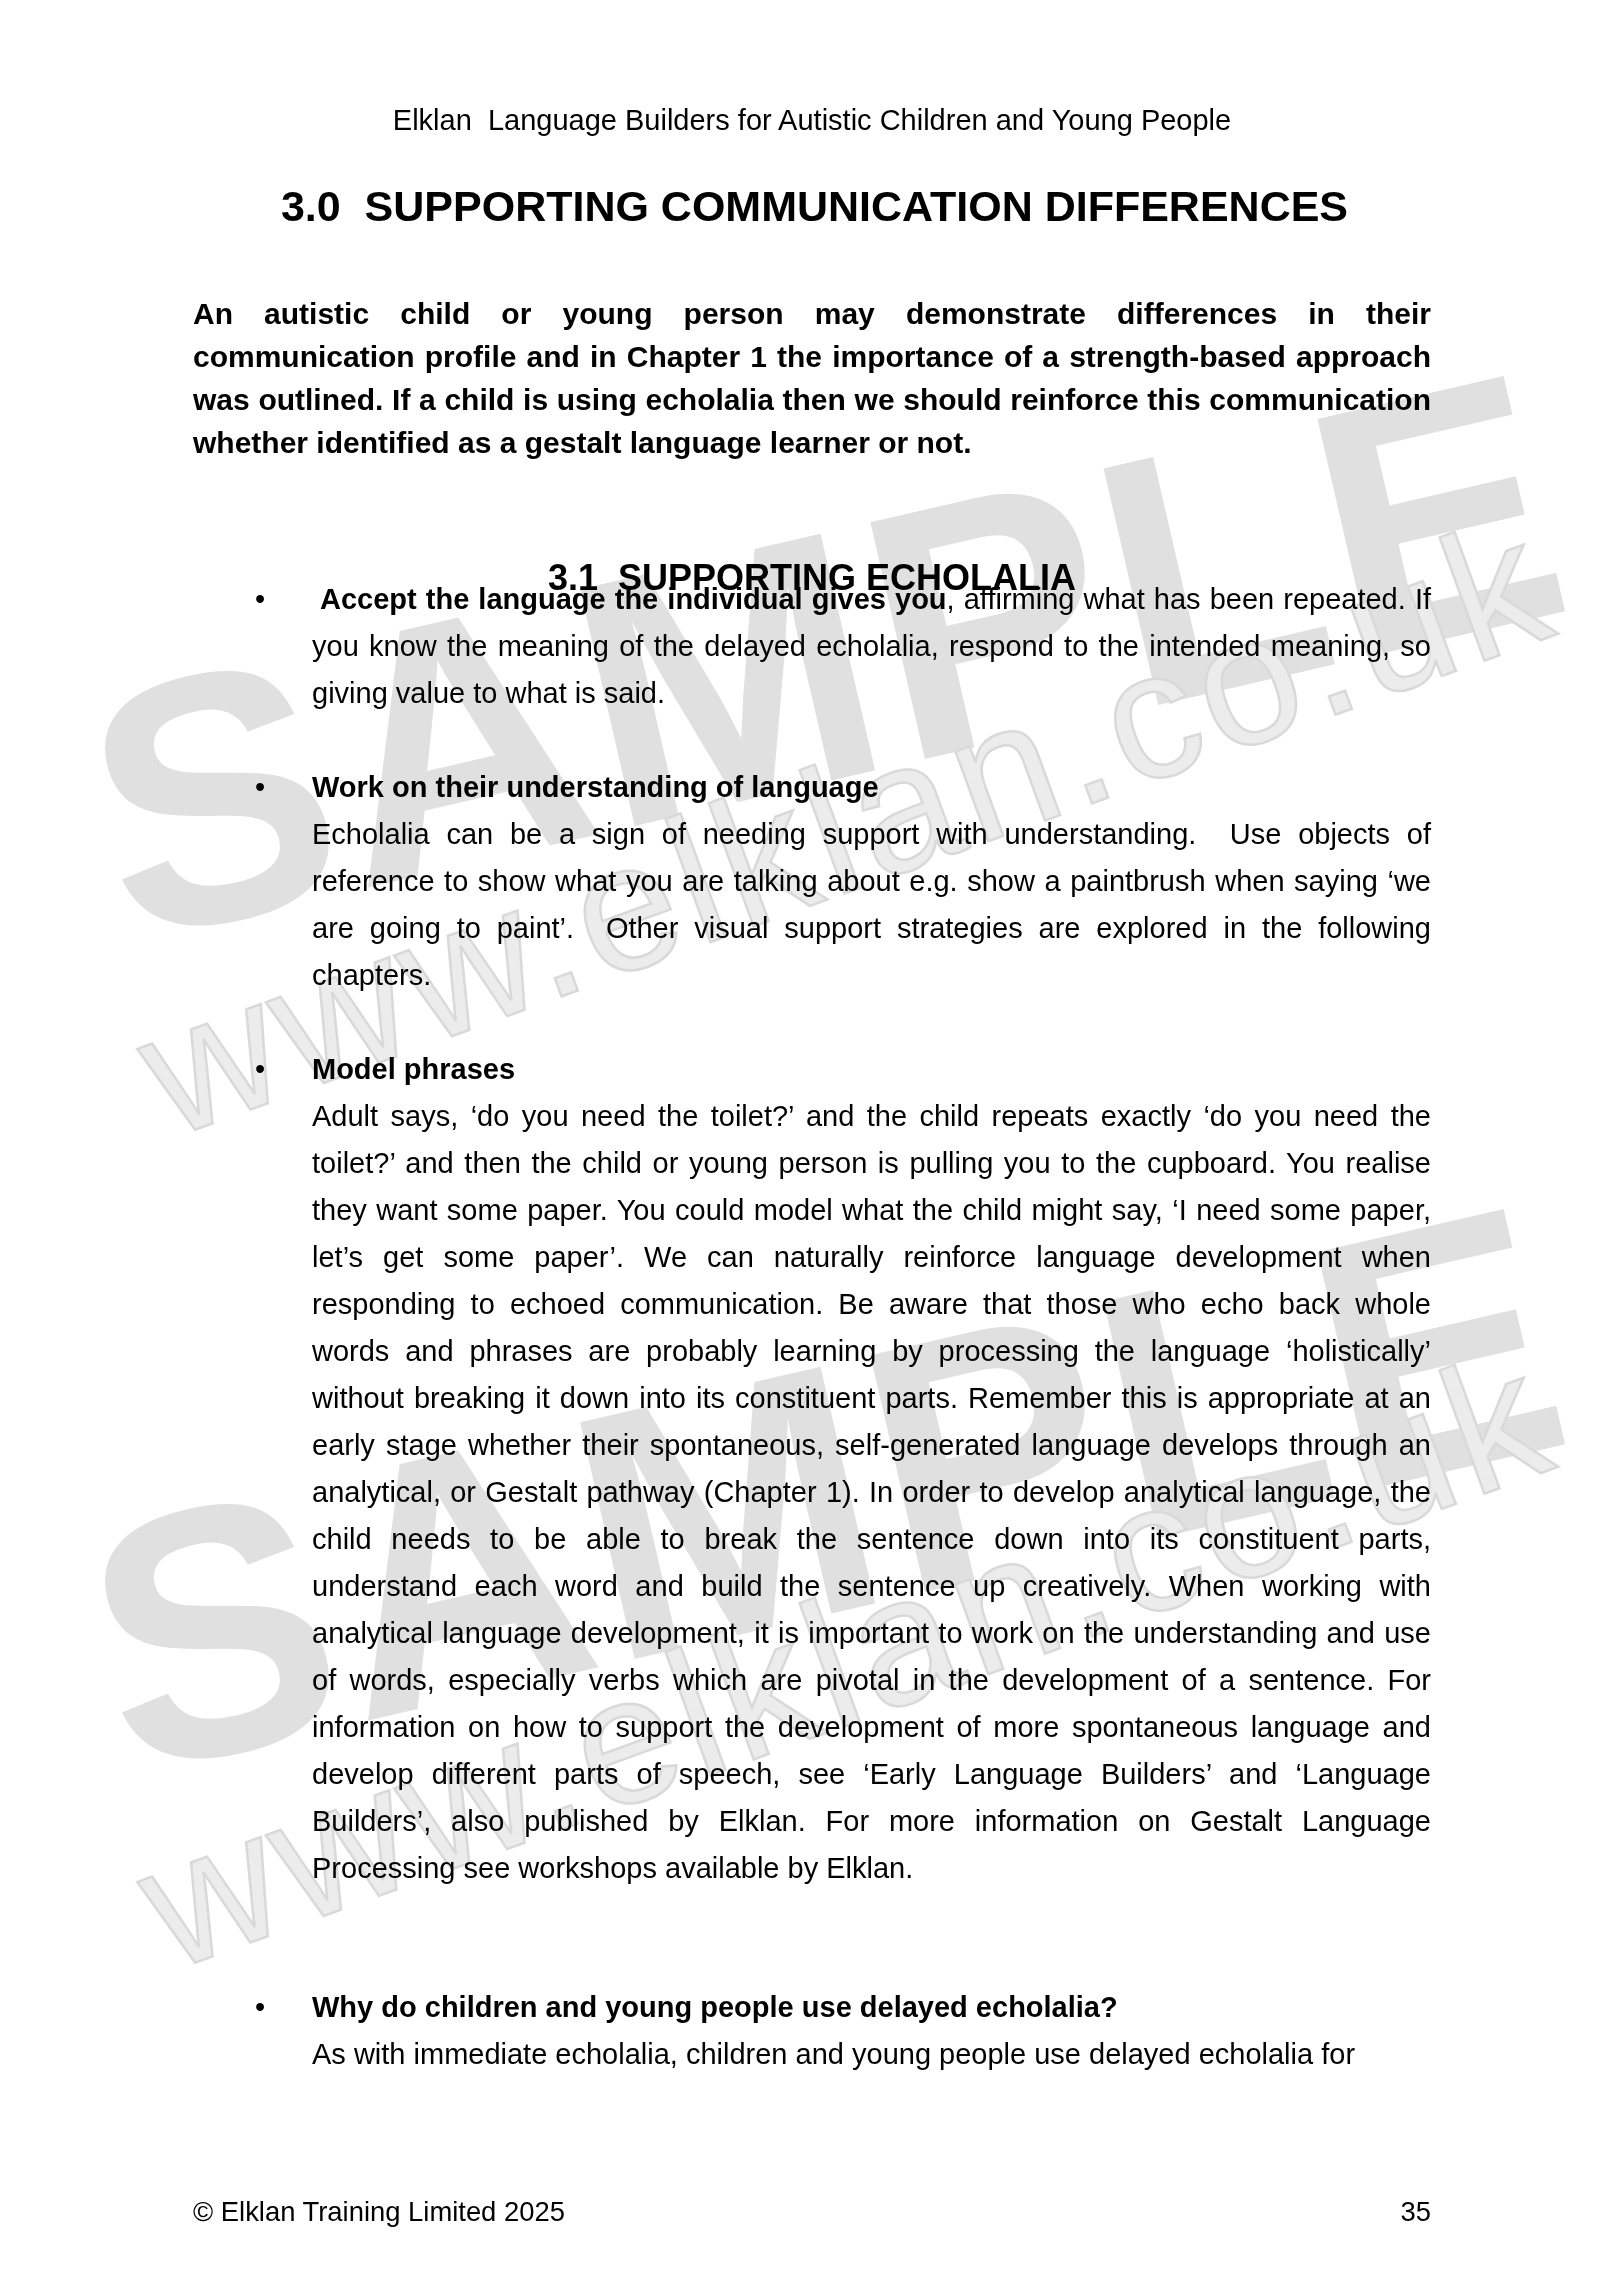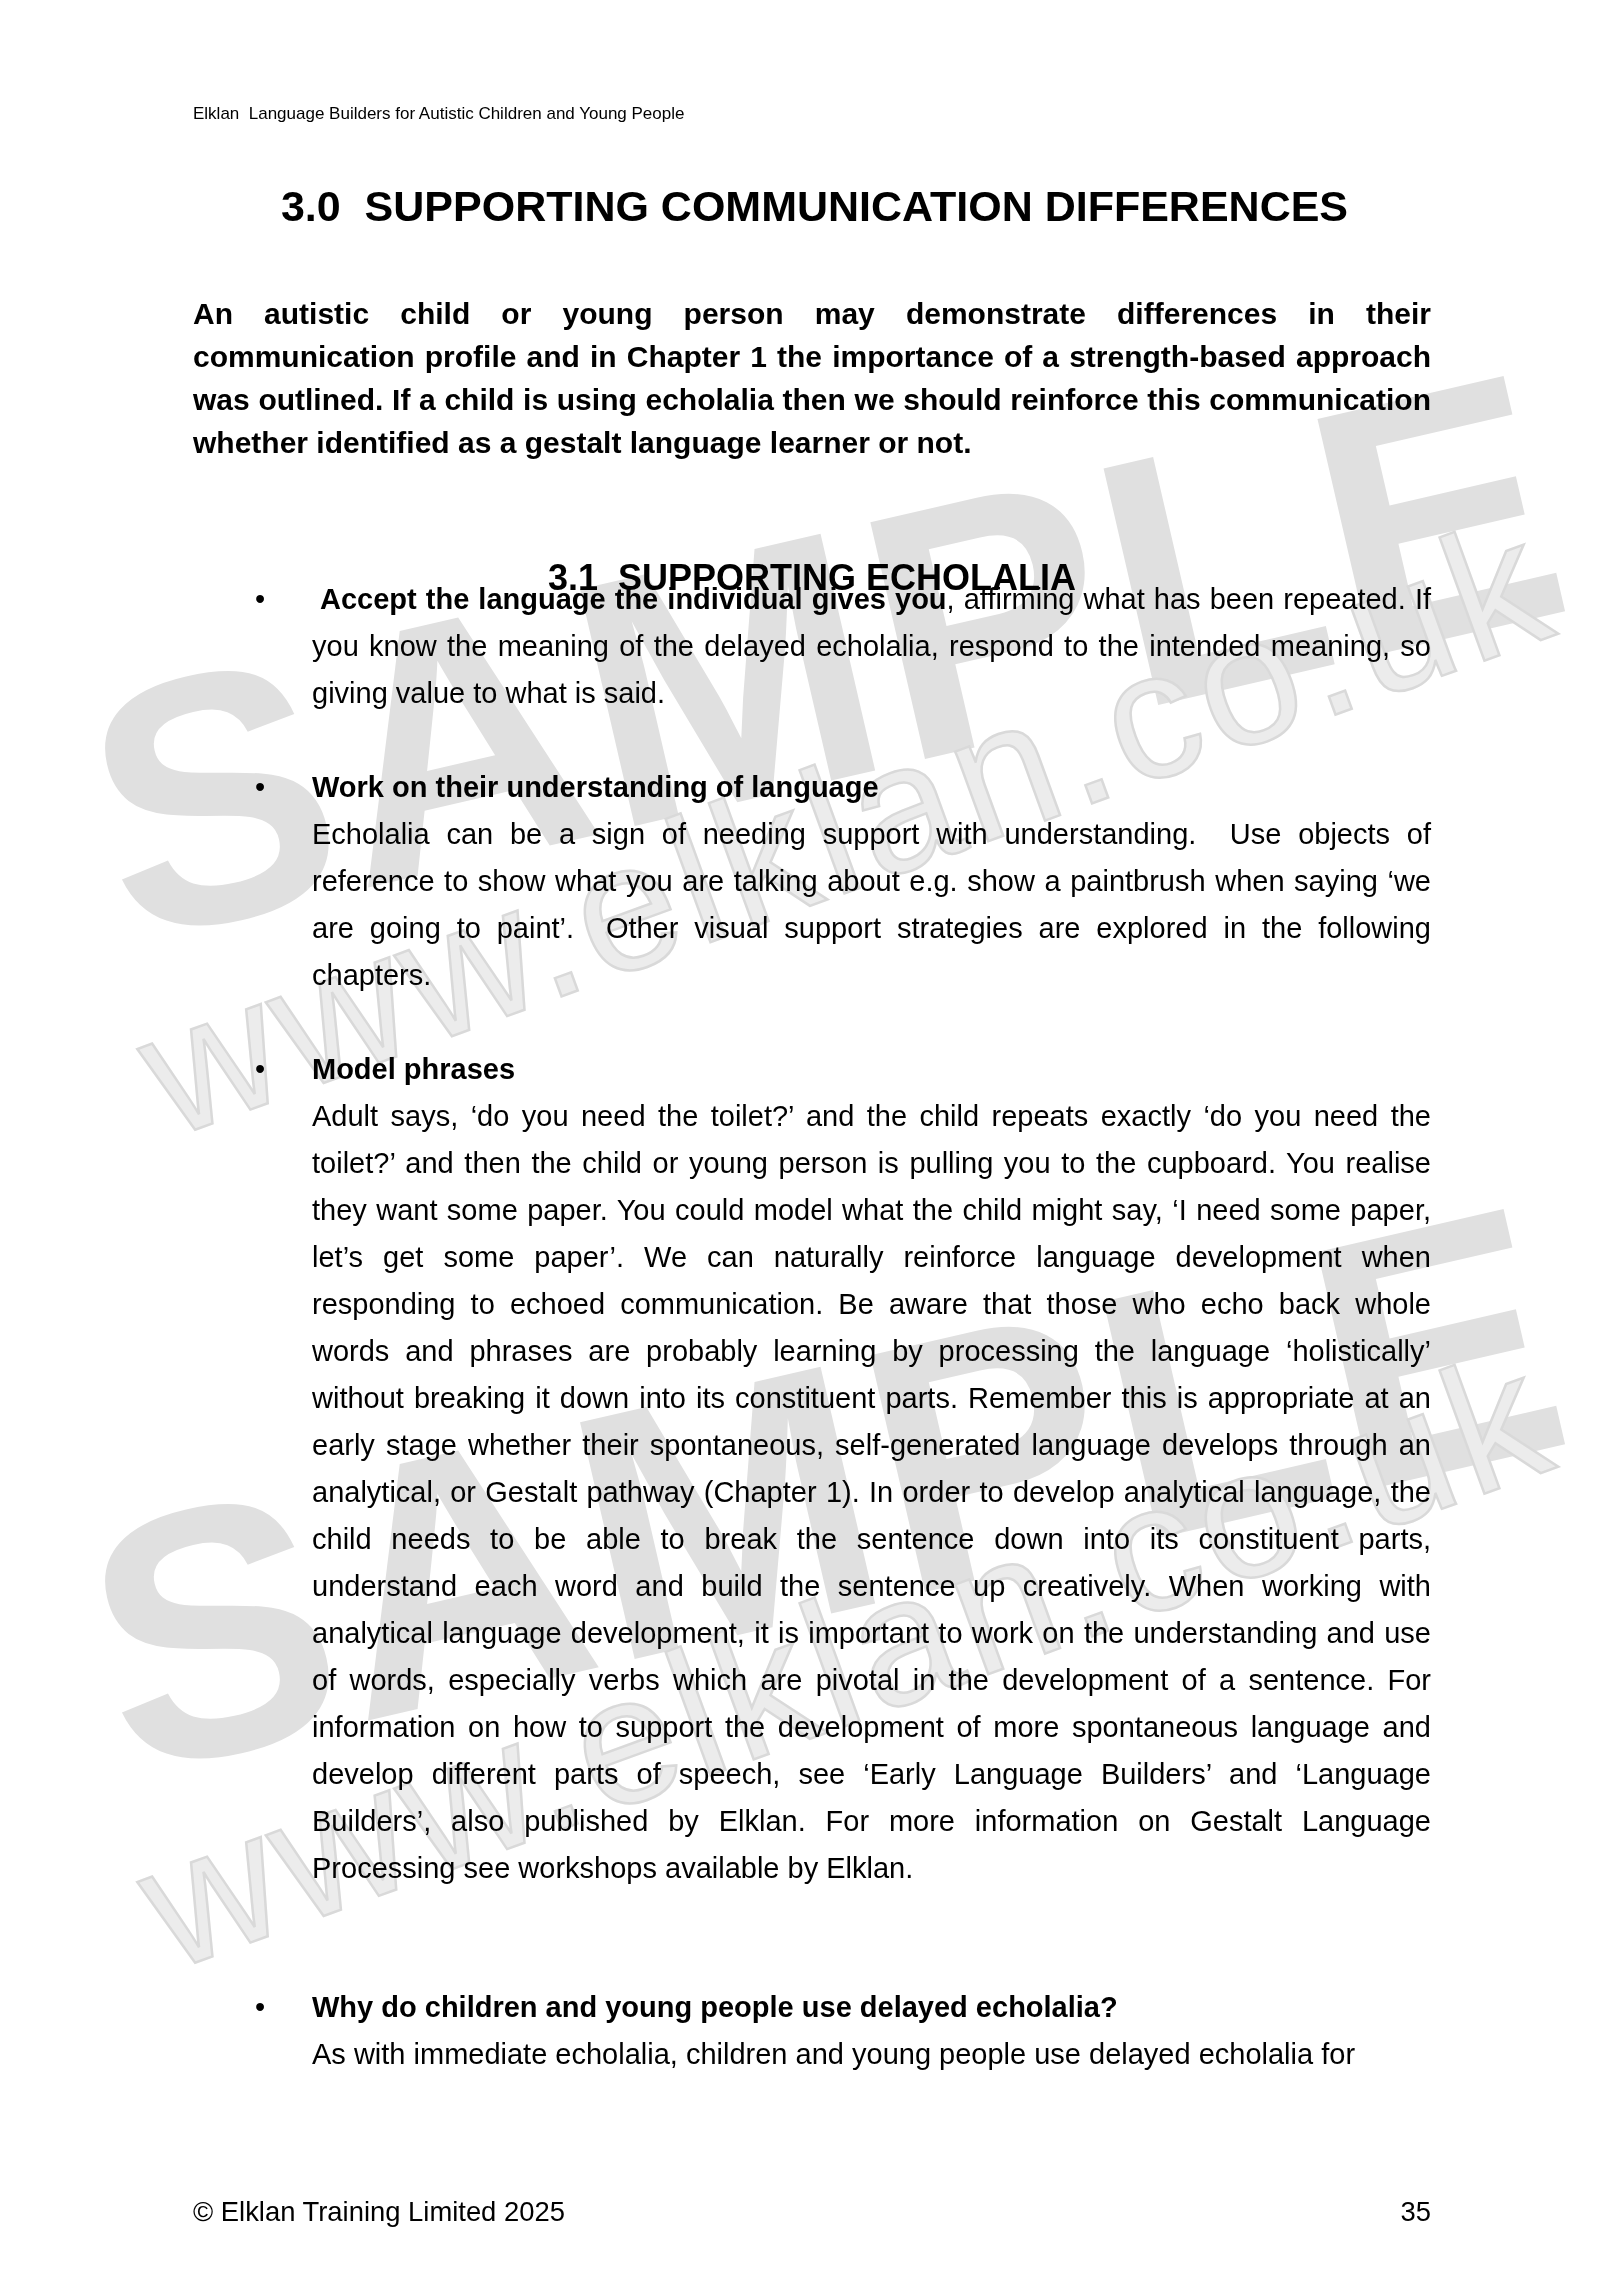--- a/index.html
+++ b/index.html
@@ -45,22 +45,23 @@
     transform-origin: left top;
     white-space: nowrap;
   }
   .wm-url-1 { top: 995px; }
   .wm-url-2 { top: 1828px; }
   
   .content { position: absolute; inset: 0; z-index: 2; }
   .header-line {
     position: absolute;
     top: 104px; left: 193px; right: 190px;
-    font-size: 17px;
+    font-size: 29px;
     white-space: pre-wrap;
+    text-align: center;
   }
   .doc-title {
     position: absolute;
     top: 182px; left: 198px; right: 190px;
     text-align: center;
     font-size: 43px;
     font-weight: bold;
     white-space: pre-wrap;
   }
   .intro {

